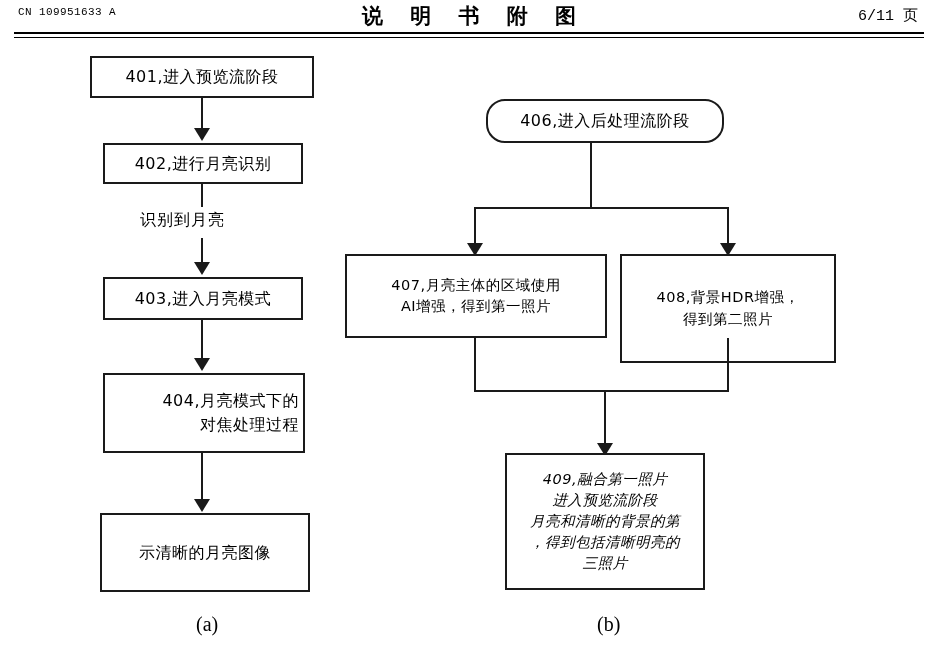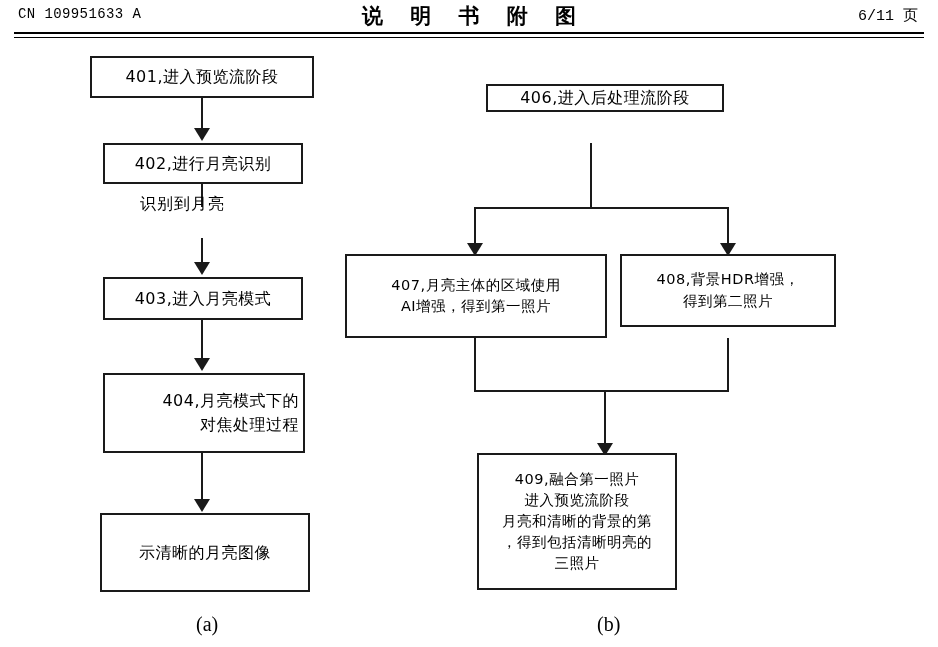--- a/index.html
+++ b/index.html
@@ -20,21 +20,21 @@
   #page-header {
     position: absolute;
     left: 0; top: 0;
     width: 938px;
     height: 38px;
   }
   .hdr-left {
     position: absolute;
     left: 18px; top: 6px;
     font-family: "Liberation Mono", "DejaVu Sans Mono", monospace;
-    font-size: 14px;
+    font-size: 11px;
     letter-spacing: 0.4px;
     white-space: nowrap;
   }
   .hdr-center {
     position: absolute;
     left: 0; top: 2px;
     width: 938px;
     text-align: center;
     font-family: "DejaVu Sans", "Liberation Sans", sans-serif;
     font-size: 21px;
@@ -135,21 +135,21 @@
   </div>
 
   <div class="vline" style="left:201px; top:98px; height:32px;"></div>
   <div class="arrowhead" style="left:194px; top:128px;"></div>
 
   <div class="fbox" style="left:103px; top:143px; width:200px; height:41px;">
     <span class="ln">402,进行月亮识别</span>
   </div>
 
   <div class="vline" style="left:201px; top:184px; height:23px;"></div>
-  <div class="edge-label" style="left:140px; top:194px;text-align:right;">识别到月亮</div>
+  <div class="edge-label" style="left:140px; top:210px;text-align:right;">识别到月亮</div>
   <div class="vline" style="left:201px; top:238px; height:26px;"></div>
   <div class="arrowhead" style="left:194px; top:262px;"></div>
 
   <div class="fbox" style="left:103px; top:277px; width:200px; height:43px;">
     <span class="ln">403,进入月亮模式</span>
   </div>
 
   <div class="vline" style="left:201px; top:320px; height:40px;"></div>
   <div class="arrowhead" style="left:194px; top:358px;"></div>
 
@@ -163,48 +163,48 @@
 
   <div class="fbox" style="left:100px; top:513px; width:210px; height:79px;">
     <span class="ln">示清晰的月亮图像</span>
   </div>
 
   <div class="fig-caption" style="left:196px; top:613px;">(a)</div>
 </div>
 
 <div>
 
-  <div class="fbox" style="left:486px; top:84px; width:238px; height:28px;">
+  <div class="fbox" style="left:486px; top:99px; width:238px; height:44px;border-radius:19px;">
     <span class="ln">406,进入后处理流阶段</span>
   </div>
 
   <div class="vline" style="left:590px; top:143px; height:66px;"></div>
   <div class="hline" style="left:474px; top:207px; width:254px;"></div>
   <div class="vline" style="left:474px; top:207px; height:40px;"></div>
   <div class="arrowhead" style="left:467px; top:243px;"></div>
   <div class="vline" style="left:727px; top:207px; height:40px;"></div>
   <div class="arrowhead" style="left:720px; top:243px;"></div>
 
   <div class="fbox small-text" style="left:345px; top:254px; width:262px; height:84px;">
     <span class="ln">407,月亮主体的区域使用</span>
     <span class="ln">AI增强，得到第一照片</span>
   </div>
 
-  <div class="fbox small-text" style="left:620px; top:254px; width:216px; height:73px;">
+  <div class="fbox small-text" style="left:620px; top:254px; width:216px; height:109px;">
     <span class="ln">408,背景HDR增强，</span>
     <span class="ln">得到第二照片</span>
   </div>
 
   <div class="vline" style="left:474px; top:338px; height:53px;"></div>
   <div class="vline" style="left:727px; top:338px; height:53px;"></div>
   <div class="hline" style="left:474px; top:390px; width:255px;"></div>
   <div class="vline" style="left:604px; top:390px; height:56px;"></div>
   <div class="arrowhead" style="left:597px; top:443px;"></div>
 
-  <div class="fbox small-text" style="left:477px; top:453px; width:200px; height:137px;">
+  <div class="fbox small-text" style="left:505px; top:453px; width:200px; height:137px;font-style:italic;">
     <span class="ln">409,融合第一照片</span>
     <span class="ln">进入预览流阶段</span>
     <span class="ln">月亮和清晰的背景的第</span>
     <span class="ln">，得到包括清晰明亮的</span>
     <span class="ln">三照片</span>
   </div>
 
   <div class="fig-caption" style="left:597px; top:613px;">(b)</div>
 </div>
 

